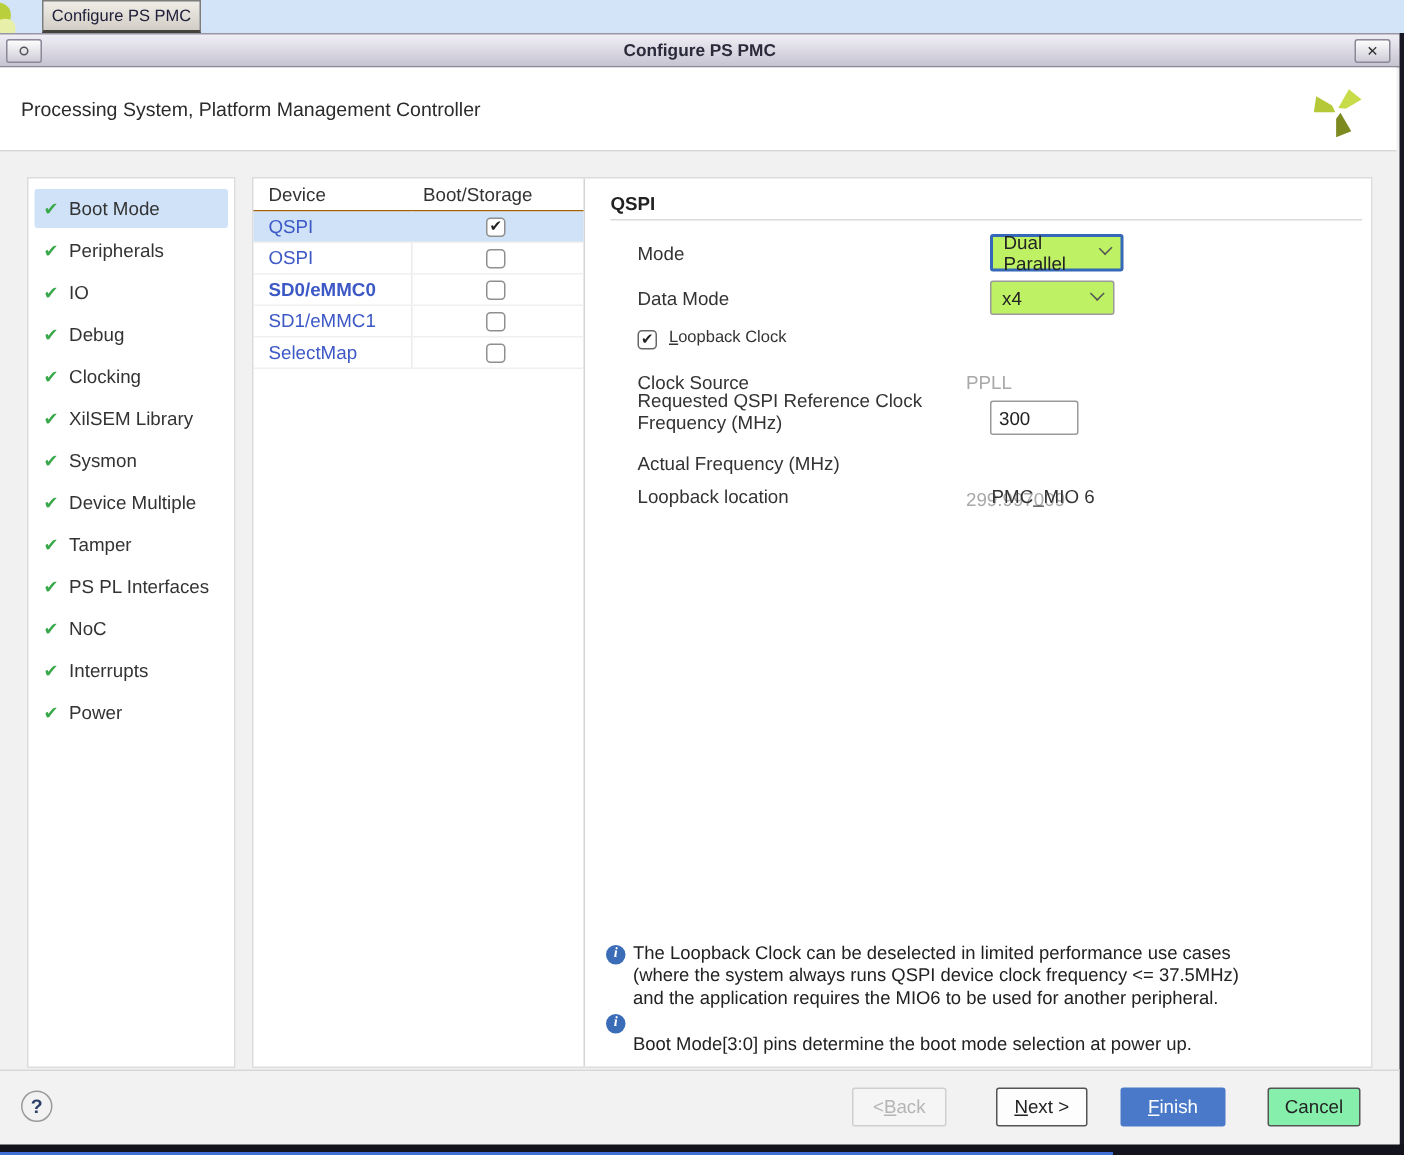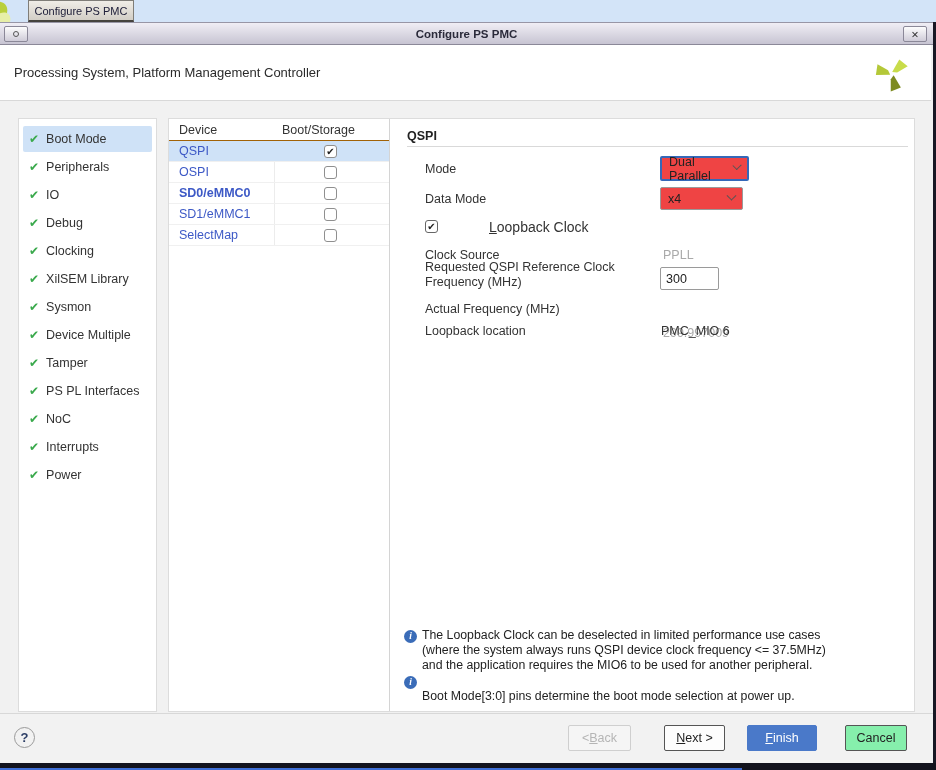--- a/index.html
+++ b/index.html
@@ -75,36 +75,36 @@
   .row-checkbox {
     position:absolute; left:155px; top:4px; width:13px; height:13px;
     border:1px solid #8f8f8f; border-radius:3px; background:#fff;
     display:flex; align-items:center; justify-content:center; font-size:10px; color:#222; line-height:1;
   }
   
   .qspi { position:absolute; left:221px; top:0; width:526px; height:592px; }
   .qspi-title { position:absolute; left:17px; top:10px; font-size:12.5px; font-weight:700; color:#222; }
   .qspi-rule { position:absolute; left:17px; right:8px; top:27px; height:1px; background:#d9d9d9; }
   .fld-label { position:absolute; left:35px; font-size:12.5px; color:#333; }
-  .val-gray { position:absolute; left:273px; font-size:12.5px; color:#a9a9a9; }
+  .val-gray { position:absolute; left:254px; font-size:12.5px; color:#a9a9a9; }
   .val-dark { position:absolute; left:271px; font-size:12.5px; color:#333; }
   .dd {
-    position:absolute; left:270px; background:#ef4444; border-radius:2px;
+    position:absolute; left:270px; background:#bef264; border-radius:2px;
     display:flex; align-items:center; justify-content:space-between;
     padding:0 7px; font-size:12.5px; color:#222;
   }
   .dd-mode { top:37px; width:89px; height:25px; border:2px solid #3568b8; }
   .dd-datamode { top:68px; width:83px; height:23px; border:1px solid #9a9a9a; }
   .chev { width:7px; height:7px; border-right:1.5px solid #555; border-bottom:1.5px solid #555; transform:rotate(45deg) translate(-2px,-2px); }
   .lb-check {
     position:absolute; left:35px; top:101px; width:13px; height:13px;
     border:1px solid #666; border-radius:3px; background:#fff;
     display:flex; align-items:center; justify-content:center; font-size:10px; color:#222; line-height:1;
   }
-  .lb-label { position:absolute; left:56px; top:100px; font-size:14px; color:#333;margin-left:43px; }
+  .lb-label { position:absolute; left:56px; top:100px; font-size:11px; color:#333; }
   .mn { text-decoration:underline; }
   .req-label { top:141px; width:238px; line-height:15px; }
   .freq-input {
     position:absolute; left:270px; top:148px; width:59px; height:23px;
     border:1px solid #9a9a9a; border-radius:2px; padding:0 5px;
     font-size:12.5px; font-family:"Liberation Sans","DejaVu Sans",sans-serif; color:#222;
   }
   
   .info-icon {
     position:absolute; width:13px; height:13px; border-radius:50%;

